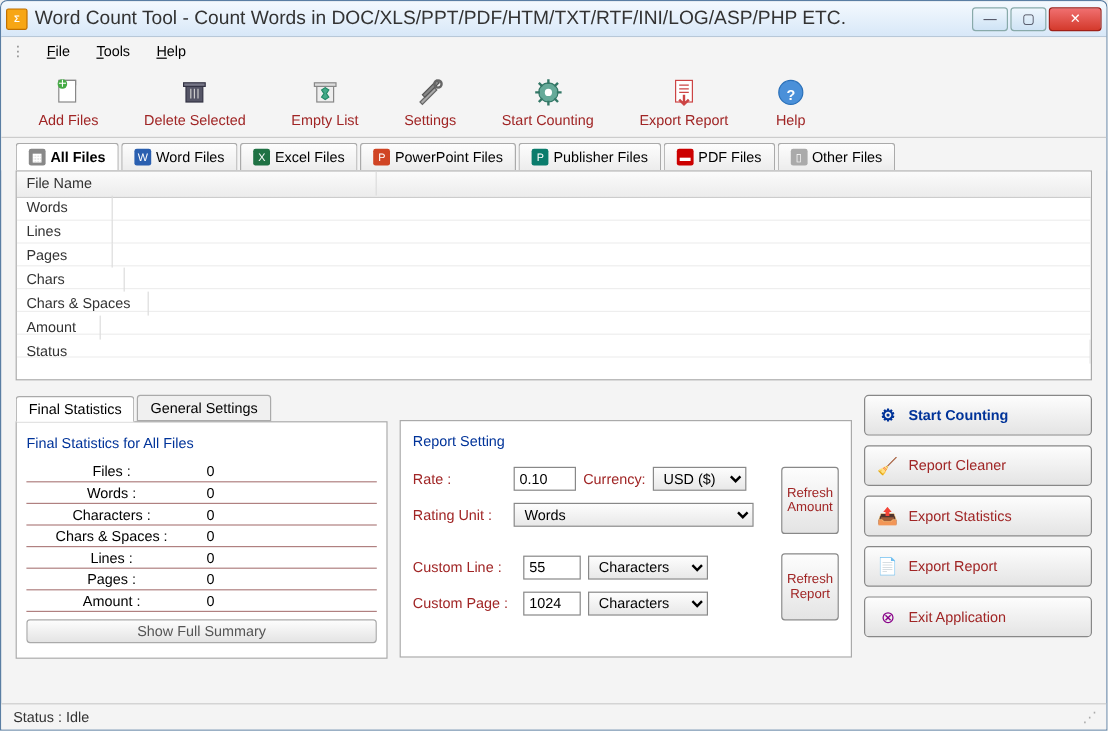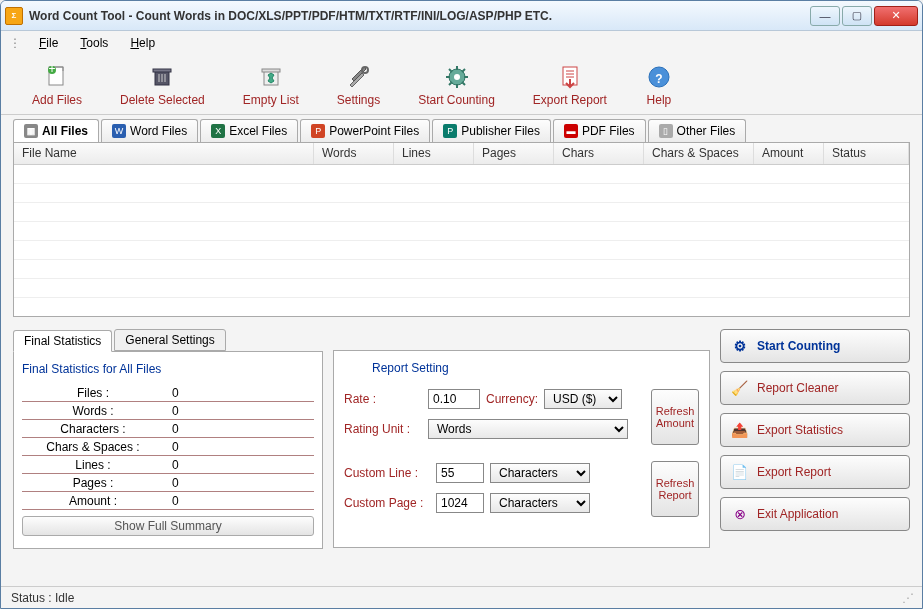--- a/index.html
+++ b/index.html
@@ -2,63 +2,63 @@
 <html><head>
 <meta charset="utf-8">
 <style>
 * { box-sizing: border-box; margin: 0; padding: 0; font-family: 'Segoe UI', Tahoma, sans-serif; font-size: 12px; }
 body { background: #f0f0f0; width: 923px; height: 609px; overflow: hidden; }
 
 .window { width: 923px; height: 609px; background: #f4f4f4; border: 1px solid #5a7ea3; border-radius: 6px 6px 0 0; overflow: hidden; display: flex; flex-direction: column; }
 
 .titlebar { height: 30px; background: linear-gradient(#f4f9fe, #d8e8f8); display: flex; align-items: center; padding: 0 4px; border-bottom: 1px solid #b8c8d8; }
 .titlebar-icon { width: 18px; height: 18px; background: #f7a615; border: 1px solid #c07000; border-radius: 2px; display: flex; align-items: center; justify-content: center; color: #fff; font-size: 8px; font-weight: bold; margin-right: 6px; }
-.titlebar-text { flex: 1; color: #333; font-size: 12px; font-weight: bold; }
+.titlebar-text { flex: 1; color: #333; font-size: 16px; }
 .win-controls { display: flex; gap: 2px; }
 .win-btn { width: 30px; height: 20px; border: 1px solid #8aa; border-radius: 3px; background: linear-gradient(#eef6fd,#cfe3f5); display: flex; align-items: center; justify-content: center; cursor: pointer; font-size: 11px; color: #334; }
 .win-close { width: 44px; background: linear-gradient(#f07070,#d43a2c); color: #fff; border-color: #a02018; }
 
 .menubar { height: 24px; display: flex; align-items: center; padding: 0 8px; gap: 2px; background: #f4f4f4; }
 .menubar .dots { color: #888; margin-right: 6px; }
 .menu-item { padding: 3px 10px; cursor: pointer; }
 .menu-item u { text-decoration: underline; }
 
 .toolbar { height: 60px; display: flex; align-items: center; padding: 4px 12px; gap: 0; border-bottom: 1px solid #ccc; background: #f4f4f4; }
 .tool-btn { display: flex; flex-direction: column; align-items: center; justify-content: center; padding: 4px 18px; cursor: pointer; border: 1px solid transparent; border-radius: 3px; }
 .tool-icon { width: 28px; height: 28px; display: flex; align-items: center; justify-content: center; font-size: 20px; }
 .tool-label { color: #a02525; font-size: 12px; margin-top: 2px; }
 
 .filetabs { display: flex; padding: 4px 12px 0 12px; gap: 0; background: #f4f4f4; }
 .filetab { display: flex; align-items: center; gap: 4px; padding: 4px 10px; border: 1px solid #aaa; border-bottom: none; background: linear-gradient(#fdfdfd,#ececec); border-radius: 3px 3px 0 0; cursor: pointer; margin-right: 2px; }
 .filetab.active { background: #fff; font-weight: bold; }
 .filetab-icon { width: 14px; height: 14px; border-radius: 2px; display: flex; align-items: center; justify-content: center; font-size: 9px; color: #fff; }
 
 .grid-wrap { margin: 0 12px; border: 1px solid #aaa; background: #fff; height: 175px; overflow: hidden; }
-.grid-header { display: flex; background: linear-gradient(#fbfbfb,#ececec); border-bottom: 1px solid #ccc; height: 22px; }
+.grid-header { display: flex; background: linear-gradient(#fbfbfb,#ececec); border-bottom: 1px solid #ccc; height: 22px; flex-direction: column; }
 .grid-header .col { padding: 3px 8px; border-right: 1px solid #ddd; font-size: 12px; color: #333; }
 .grid-body { height: 152px; }
 .grid-row { height: 19px; border-bottom: 1px solid #eee; }
 
 .bottom-panel { display: flex; margin: 12px 12px 0 12px; gap: 10px; flex: 1; }
 
 .stats-tabs { display: flex; }
 .stats-tab { padding: 3px 10px; border: 1px solid #aaa; background: #f0f0f0; cursor: pointer; border-radius: 3px 3px 0 0; margin-right: 2px; }
 .stats-tab.active { background: #fff; border-bottom-color: #fff; position: relative; top: 1px; }
 
 .stats-box { width: 310px; }
 .stats-frame { border: 1px solid #aaa; background: #fff; padding: 10px 8px; height: 198px; }
 .stats-title { color: #003399; font-size: 12px; margin-bottom: 8px; }
 .stat-row { display: flex; height: 18px; align-items: center; border-bottom: 1px solid #b08080; padding: 0 4px; }
 .stat-label { width: 140px; text-align: center; padding-right: 6px; }
 .stat-val { padding-left: 6px; }
 .summary-btn { margin-top: 6px; width: 100%; height: 20px; background: linear-gradient(#fdfdfd,#e4e4e4); border: 1px solid #aaa; border-radius: 3px; color: #555; cursor: pointer; }
 
 .report-box { flex: 1; }
 .report-frame { border: 1px solid #aaa; background: #fff; padding: 10px 10px; height: 198px; margin-top: 21px; position: relative; }
-.report-title { color: #003399; margin-bottom: 14px; margin-left: 28px; }
+.report-title { color: #003399; margin-bottom: 14px; }
 .report-row { display: flex; align-items: center; gap: 6px; margin-bottom: 10px; }
 .report-row label { color: #a02525; }
 .inp { border: 1px solid #888; padding: 2px 4px; background: #fff; height: 20px; }
 .sel { border: 1px solid #888; background: linear-gradient(#fdfdfd,#e8e8e8); height: 20px; padding: 1px 4px; }
 .refresh-btn { width: 48px; height: 56px; border: 1px solid #888; background: linear-gradient(#fdfdfd,#e4e4e4); border-radius: 3px; font-size: 11px; color: #a02525; text-align: center; line-height: 1.1; padding: 4px 2px; cursor: pointer; display:flex; align-items:center; justify-content:center; }
 
 .side-actions { width: 190px; display: flex; flex-direction: column; gap: 8px; }
 .action-btn { height: 34px; border: 1px solid #888; background: linear-gradient(#fdfdfd,#e4e4e4); border-radius: 4px; display: flex; align-items: center; gap: 8px; padding: 0 10px; cursor: pointer; color: #a02525; font-size: 13px; }
 .action-btn.primary { font-weight: bold; font-size: 16px; color: #003399; }
 .action-icon { width: 18px; height: 18px; display: flex; align-items: center; justify-content: center; font-size: 14px; }

